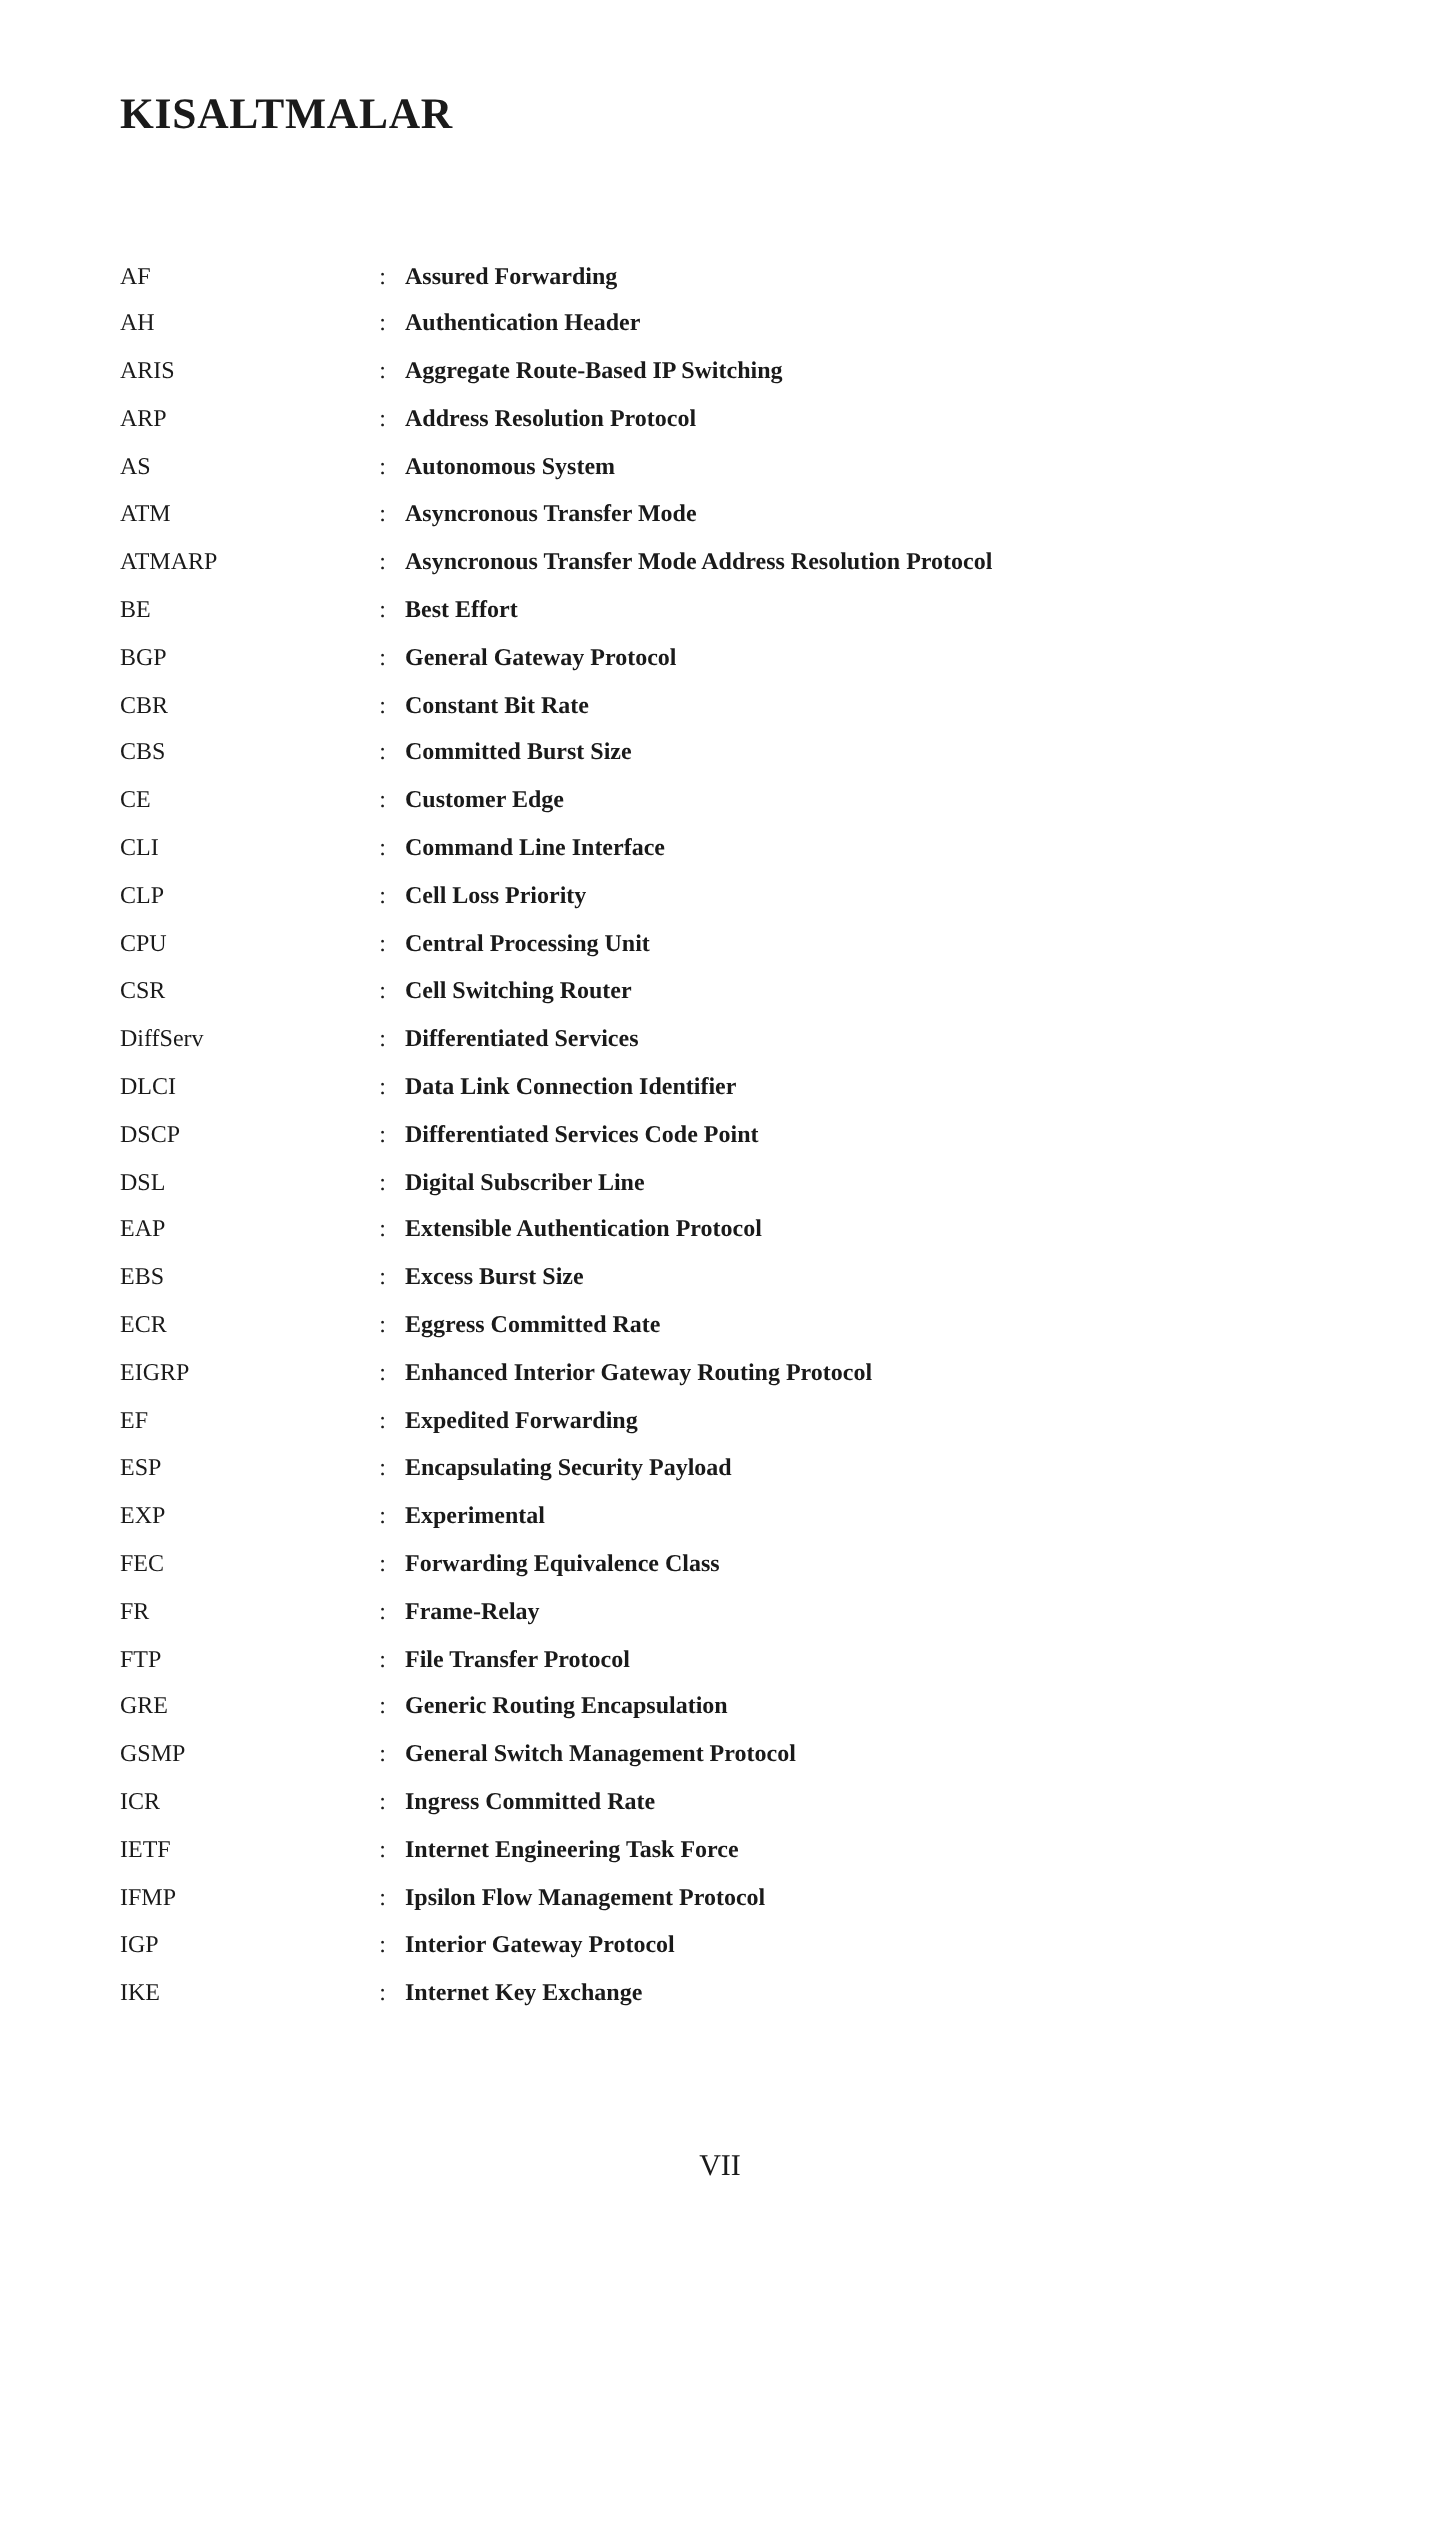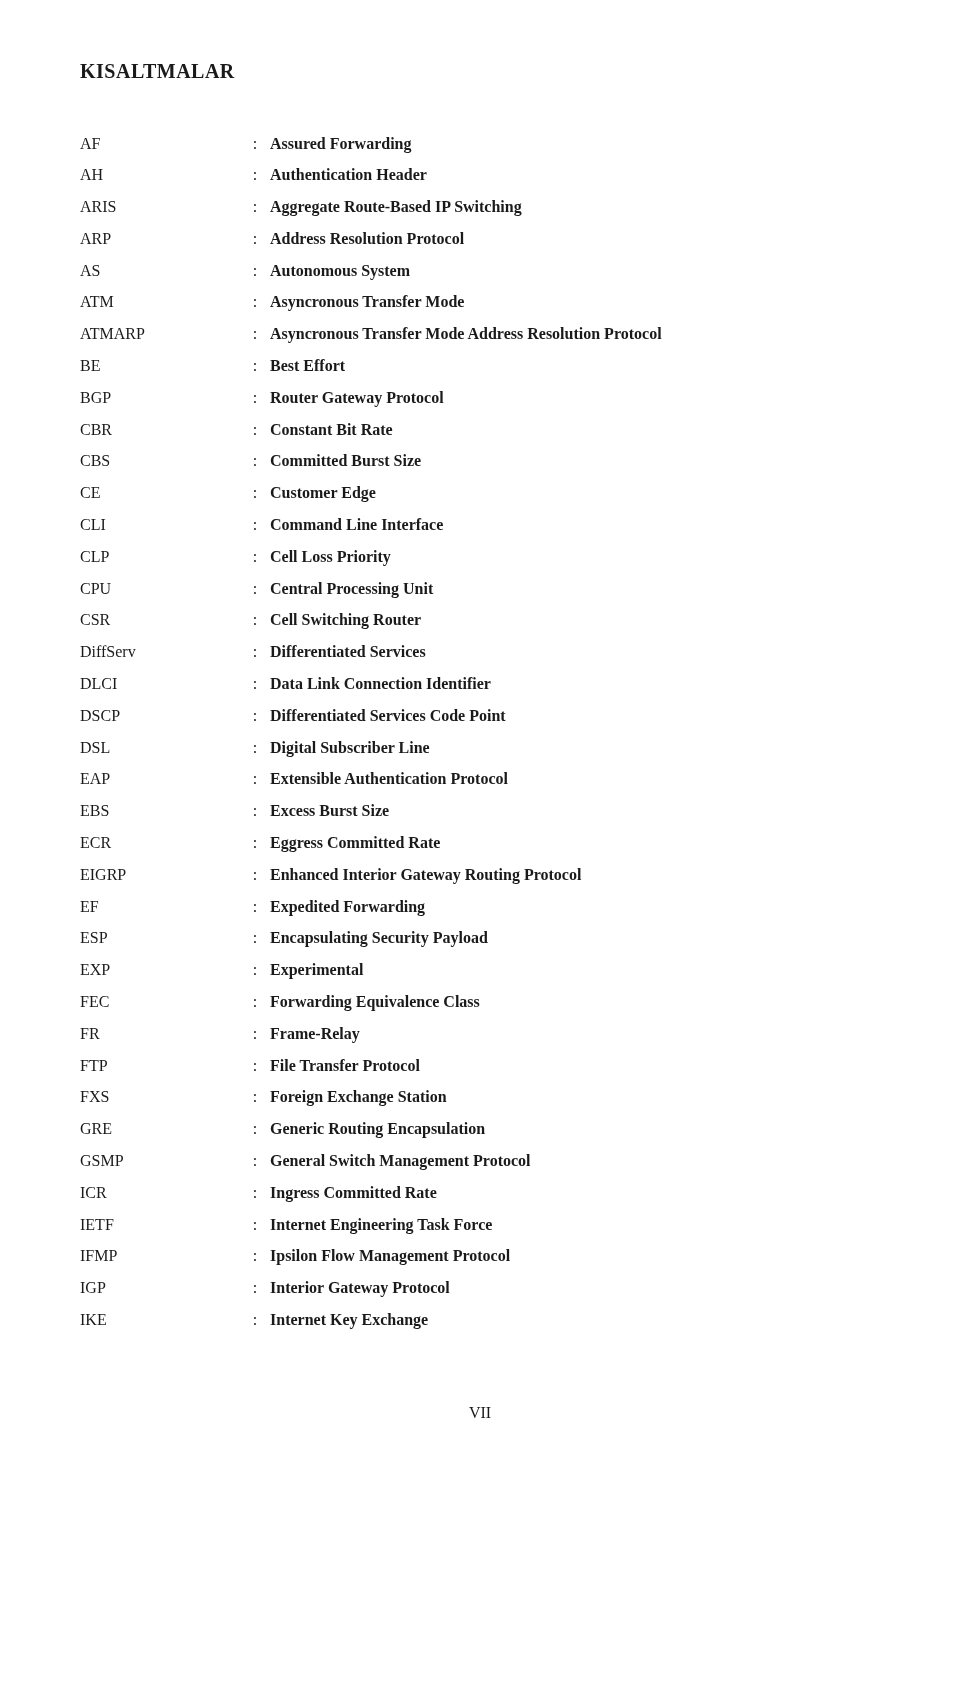--- a/index.html
+++ b/index.html
@@ -12,23 +12,23 @@
       background: #ffffff;
       font-family: 'Times New Roman', Times, serif;
       font-size: 16px;
       color: #1a1a1a;
       width: 960px;
       min-height: 1687px;
       padding: 60px 80px 80px 80px;
     }
 
     .page-title {
-      font-size: 20px;
+      font-size: 29px;
       font-weight: bold;
-      margin-bottom: 45px;
+      margin-bottom: 76px;
       letter-spacing: 0.5px;
     }
 
     .abbreviations-table {
       width: 100%;
       border-collapse: collapse;
       margin-top: 28px;
     }
 
     .abbreviations-table tr td {
@@ -48,22 +48,22 @@
       text-align: center;
       white-space: nowrap;
     }
 
     .abbreviations-table tr td:nth-child(3) {
       font-weight: bold;
     }
 
     .page-footer {
       text-align: center;
-      margin-top: 68px;
-      font-size: 16px;
+      margin-top: 88px;
+      font-size: 20px;
     }
   </style>
 </head>
 <body>
 
 <h1 class="page-title">KISALTMALAR</h1>
 
 <table class="abbreviations-table">
   <tbody id="abbr-tbody">
   <tr>
@@ -102,21 +102,21 @@
         <td>Asyncronous Transfer Mode Address Resolution Protocol</td>
       </tr>
       <tr>
         <td>BE</td>
         <td>:</td>
         <td>Best Effort</td>
       </tr>
       <tr>
         <td>BGP</td>
         <td>:</td>
-        <td>Router Gateway Protocol</td>
+        <td>General Gateway Protocol</td>
       </tr>
       <tr>
         <td>CBR</td>
         <td>:</td>
         <td>Constant Bit Rate</td>
       </tr>
       <tr>
         <td>CBS</td>
         <td>:</td>
         <td>Committed Burst Size</td>
@@ -208,25 +208,20 @@
       </tr>
       <tr>
         <td>FR</td>
         <td>:</td>
         <td>Frame-Relay</td>
       </tr>
       <tr>
         <td>FTP</td>
         <td>:</td>
         <td>File Transfer Protocol</td>
-      </tr>
-      <tr>
-        <td>FXS</td>
-        <td>:</td>
-        <td>Foreign Exchange Station</td>
       </tr>
       <tr>
         <td>GRE</td>
         <td>:</td>
         <td>Generic Routing Encapsulation</td>
       </tr>
       <tr>
         <td>GSMP</td>
         <td>:</td>
         <td>General Switch Management Protocol</td>

